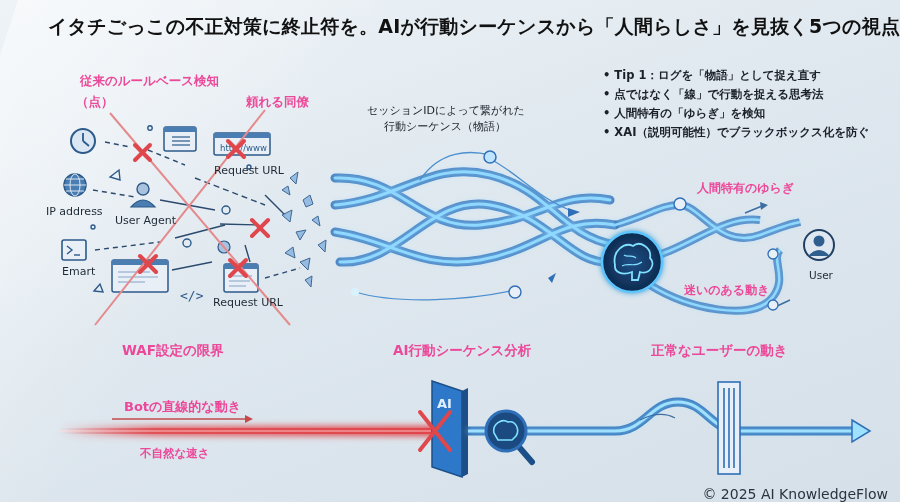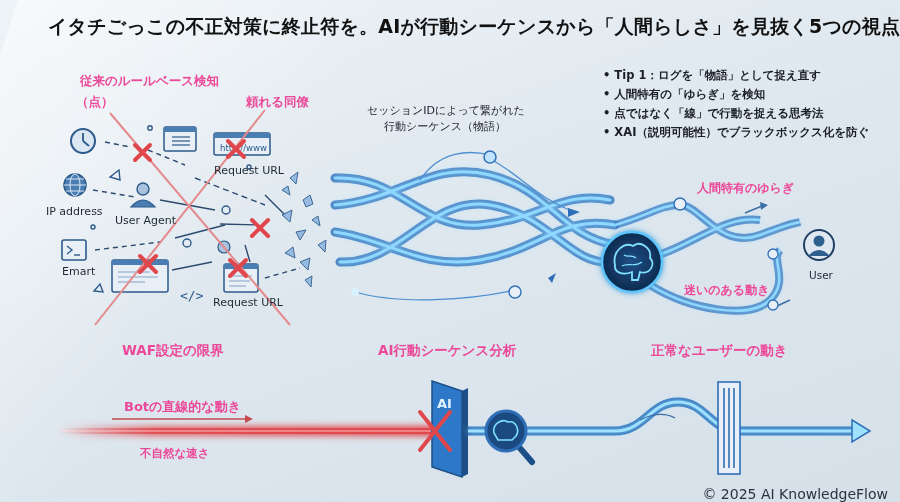--- a/index.html
+++ b/index.html
@@ -277,26 +277,26 @@
 <div class="lbl" style="left:246px; top:94px; font-size:12.5px;">頼れる同僚</div>
 <div class="small" style="left:214px; top:164px;">Request URL</div>
 <div class="small" style="left:46px; top:205px;">IP address</div>
 <div class="small" style="left:115px; top:214px;">User Agent</div>
 <div class="small" style="left:62px; top:265px;">Emart</div>
 <div class="small" style="left:213px; top:296px;">Request URL</div>
 <div class="lbl section-label" style="left:122px; top:342px;">WAF設定の限界</div>
 
 <div class="small" style="left:367px; top:103px; font-size:11px; color:#1a1f28;">セッションIDによって繋がれた</div>
 <div class="small" style="left:384px; top:119px; font-size:11px; color:#1a1f28;">行動シーケンス（物語）</div>
-<div class="lbl section-label" style="left:378px; top:342px;">AI行動シーケンス分析</div>
+<div class="lbl section-label" style="left:393px; top:342px;">AI行動シーケンス分析</div>
 
 <ul class="tips">
   <li>Tip 1：ログを「物語」として捉え直す</li>
+  <li>点ではなく「線」で行動を捉える思考法</li>
   <li>人間特有の「ゆらぎ」を検知</li>
-  <li>点ではなく「線」で行動を捉える思考法</li>
   <li>XAI（説明可能性）でブラックボックス化を防ぐ</li>
 </ul>
 <div class="lbl" style="left:697px; top:180px; font-size:12px;">人間特有のゆらぎ</div>
 <div class="lbl" style="left:684px; top:282px; font-size:12px;">迷いのある動き</div>
 <div class="small" style="left:809px; top:269px; font-size:10.5px;">User</div>
 <div class="lbl section-label" style="left:651px; top:342px;">正常なユーザーの動き</div>
 
 <div class="lbl" style="left:124px; top:398px; font-size:13px;">Botの直線的な動き</div>
 <div class="lbl" style="left:140px; top:446px; font-size:11.5px;">不自然な速さ</div>
 

